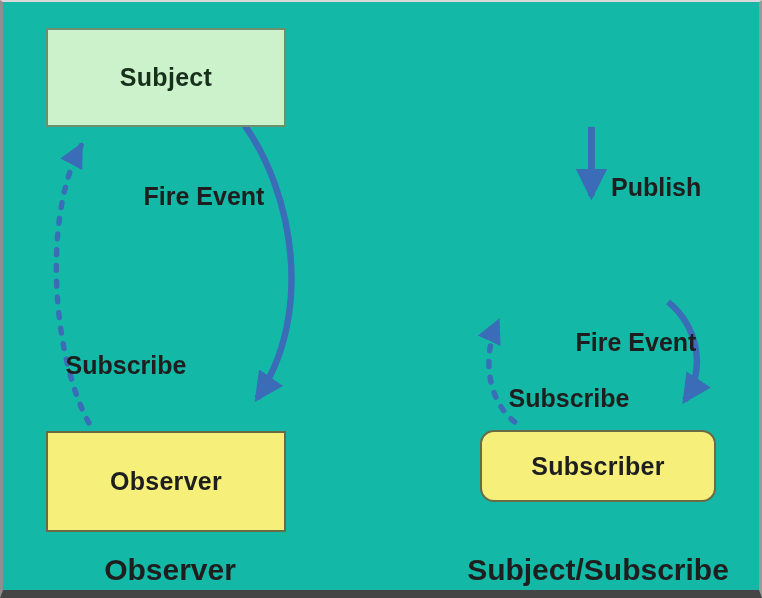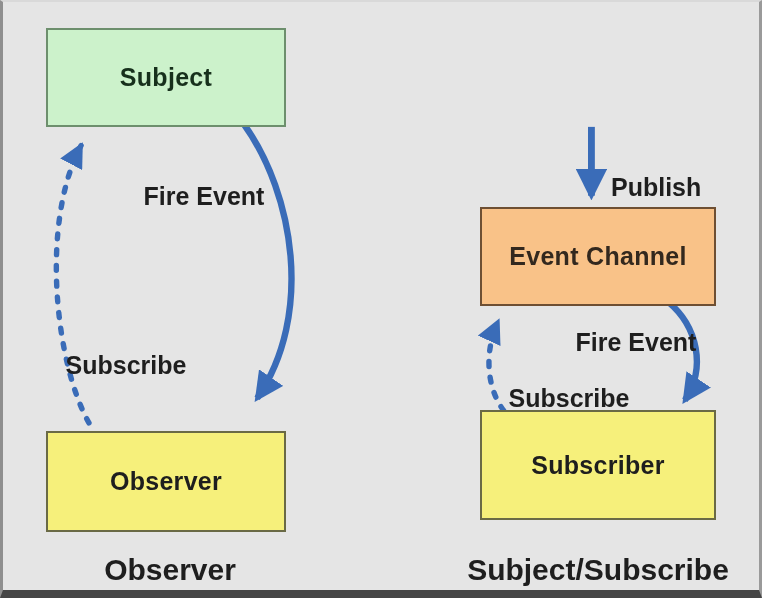--- a/index.html
+++ b/index.html
@@ -2,21 +2,21 @@
 <html style="--arrow-blue: #3a6cb8; --box-green: #ccf2cb; --box-green-border: #6d8f6d; --box-orange: #f9c288; --box-orange-border: #6e4f33; --box-yellow: #f6f07b; --box-yellow-border: #6a6a45; --text-dark: #1e1e1e; --text-green-box: #17301c; --text-orange-box: #33281e;"><head>
 <meta charset="utf-8">
 <style>
   html, body { margin: 0; padding: 0; background: #ffffff; }
   * { box-sizing: border-box; }
 
   .canvas {
     position: relative;
     width: 762px;
     height: 598px;
-    background: #e5e5e5;
+    background: #14b8a6;
     font-family: "Liberation Sans", sans-serif;
     border-top: 2px solid #d9d9d9;
     border-left: 3px solid #8f8f8f;
     border-right: 3px solid #9a9a9a;
     border-bottom: 8px solid #454545;
     overflow: hidden;
   }
 
   .arrow-layer {
     position: absolute;
@@ -61,21 +61,21 @@
   .node.yellow {
     background: var(--box-yellow, #f6f07b);
     border-color: var(--box-yellow-border, #6a6a45);
     color: var(--text-dark, #1e1e1e);
   }
 
   .box-subject     { left: 43px;  top: 26px;  width: 240px; height: 99px; }
   .box-observer    { left: 43px;  top: 429px; width: 240px; height: 101px; }
   .box-publisher   { left: 477px; top: 26px;  width: 236px; height: 99px; }
   .box-channel     { left: 477px; top: 205px; width: 236px; height: 99px; }
-  .box-subscriber  { left: 477px; top: 408px; width: 236px; height: 110px; }
+  .box-subscriber  { left: 477px; top: 428px; width: 236px; height: 72px; border-radius: 14px; }
 
   .edge-label {
     position: absolute;
     font-weight: bold;
     font-size: 25px;
     color: var(--text-dark, #1e1e1e);
     white-space: nowrap;
   }
   .lbl-fire-left   { left: 201px; top: 194px; transform: translate(-50%, -50%); }
   .lbl-sub-left    { left: 123px; top: 363px; transform: translate(-50%, -50%); }
@@ -126,23 +126,20 @@
     <span>Observer</span>
   </div>
 
   <div class="edge-label lbl-fire-left">Fire Event</div>
 
   <div class="edge-label lbl-sub-left">Subscribe</div>
 
   <div class="caption caption-left">Observer</div>
 
 
-  <div class="node orange box-channel">
-    <span>Event Channel</span>
-  </div>
 
   <div class="node yellow box-subscriber">
     <span>Subscriber</span>
   </div>
 
   <div class="edge-label lbl-pub-event">
     <div>Publish</div>
   </div>
 
   <div class="edge-label lbl-fire-right">Fire Event</div>

